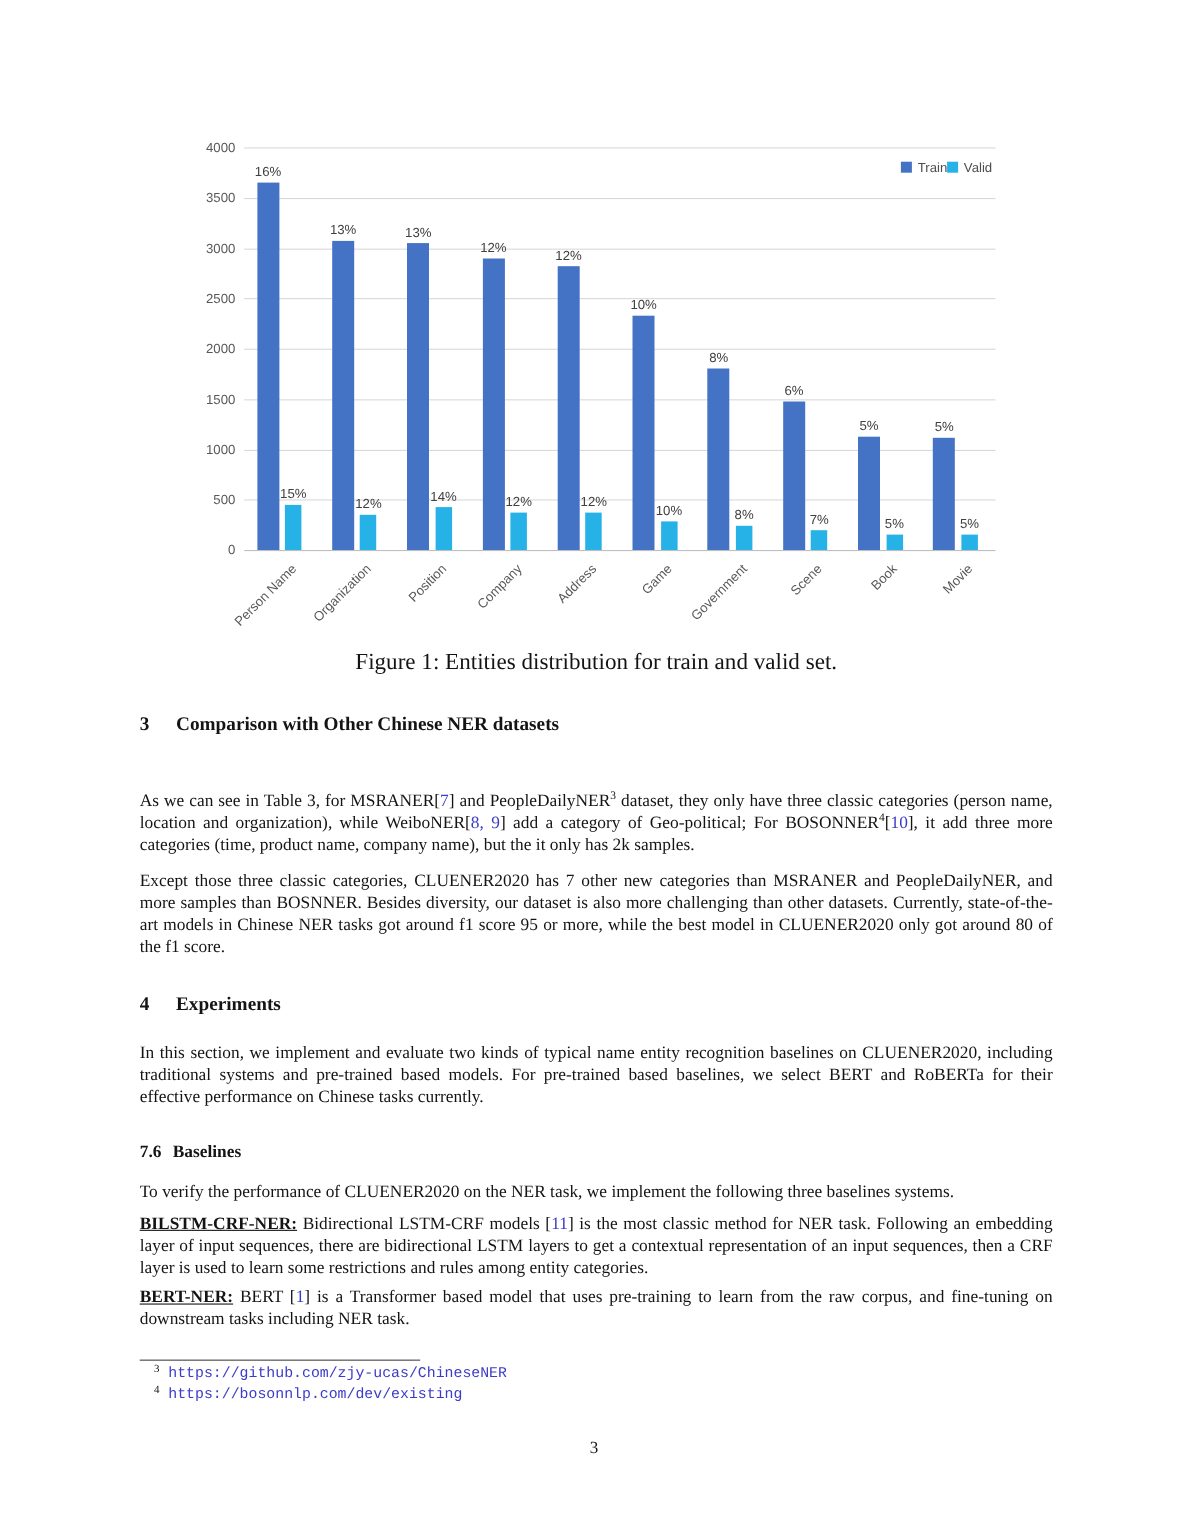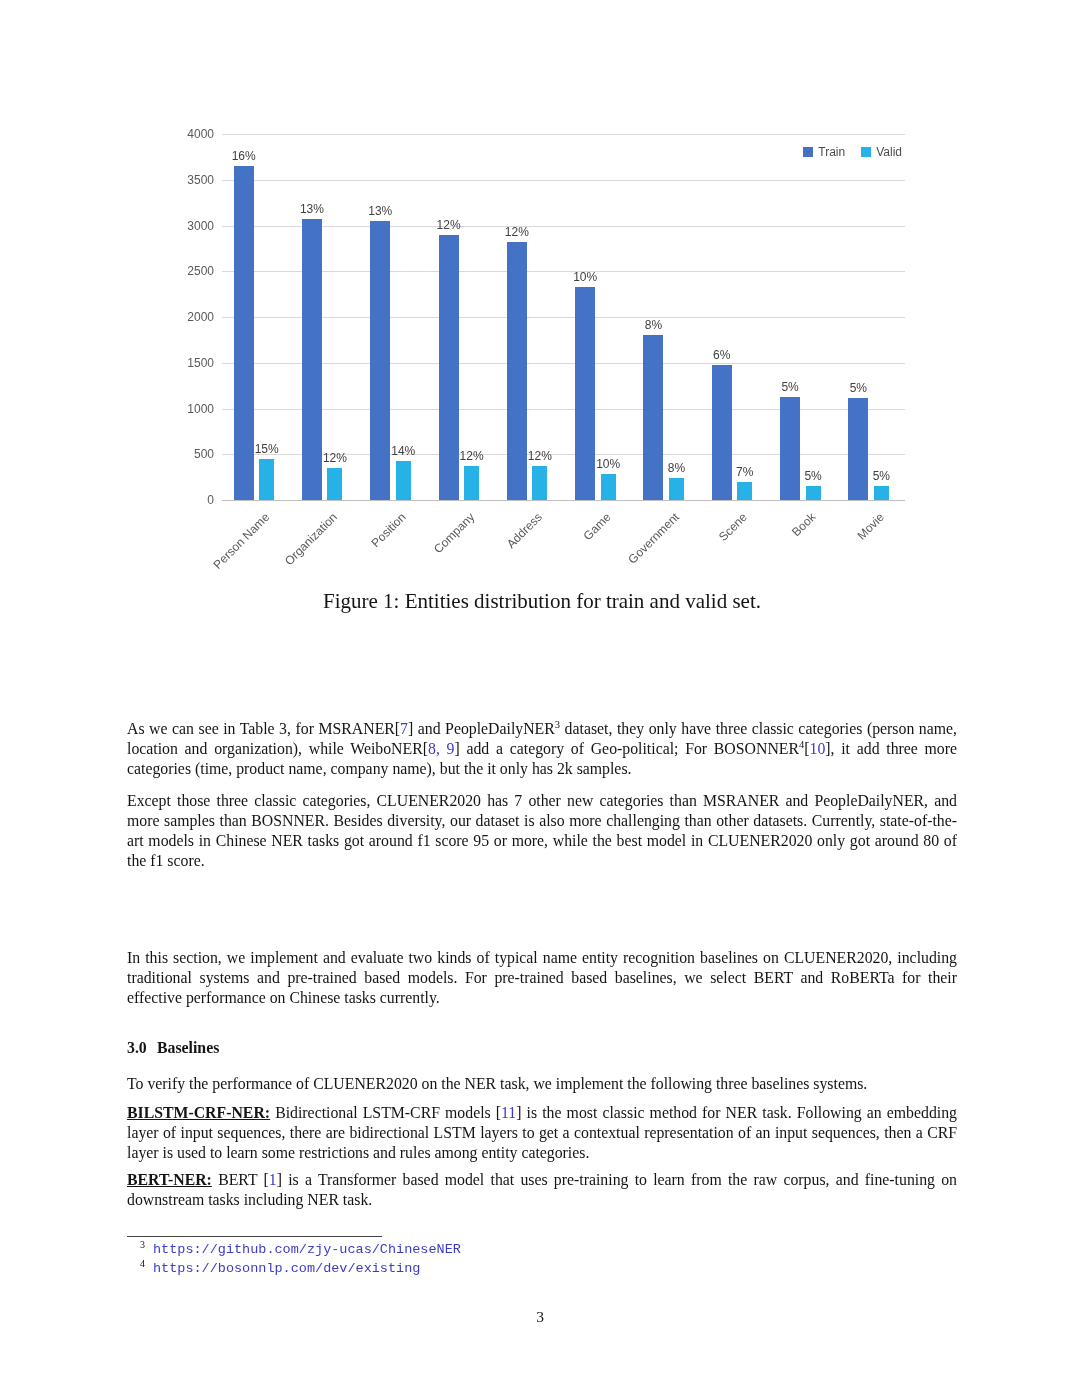--- a/index.html
+++ b/index.html
@@ -10,21 +10,21 @@
   .chart{position:absolute;left:180px;top:125px;width:730px;height:462px;
          font-family:"Liberation Sans", sans-serif;}
   .gridline{position:absolute;height:1px;background:#d9d9d9;}
   .gridline.zero{background:#bfbfbf;}
   .ytick{position:absolute;left:0;width:34px;text-align:right;font-size:12px;color:#595959;line-height:16px;}
   .bar{position:absolute;}
   .bar-label{position:absolute;width:44px;text-align:center;font-size:12px;color:#404040;line-height:14px;}
   .xlab-anchor{position:absolute;width:0;height:0;}
   .xlab{position:absolute;right:0;top:0;white-space:nowrap;font-size:12px;color:#595959;
         transform:rotate(-45deg);transform-origin:top right;}
-  .legend{position:absolute;top:20px;right:8px;display:flex;gap:16px;align-items:center;}
+  .legend{position:absolute;top:20px;right:8px;display:flex;align-items:center;}
   .legend-item{display:flex;align-items:center;gap:5px;}
   .legend-swatch{width:10px;height:10px;display:inline-block;}
   .legend-label{font-size:12px;color:#4d4d4d;}
 
   
   .caption{position:absolute;left:127px;width:830px;text-align:center;font-size:21px;}
   .sec{position:absolute;left:127px;width:830px;margin:0;font-size:17.5px;font-weight:bold;}
   .sec .secnum{display:inline-block;min-width:33px;}
   .subsec{position:absolute;left:127px;width:830px;margin:0;font-size:15.8px;font-weight:bold;}
   .subsec .secnum{display:inline-block;min-width:30px;}
@@ -141,28 +141,30 @@
         </div>
         <div class="legend-item">
           <div class="legend-swatch" style="background: rgb(39, 178, 231);"></div>
           <div class="legend-label">Valid</div>
         </div>
       </div>
     </div>
 
   <div class="caption" style="top:589px">Figure 1: Entities distribution for train and valid set.</div>
 
+  <h2 class="sec" style="top:648px"><span class="secnum">3</span><span>Comparison with Other Chinese NER datasets</span></h2>
 
   <p class="para" style="top:719px"><span>As we can see in Table 3, for MSRANER[</span><span class="cite">7</span><span>] and PeopleDailyNER</span><span class="sup">3</span><span> dataset, they only have three classic categories (person name, location and organization), while WeiboNER[</span><span class="cite">8, 9</span><span>] add a category of Geo-political; For BOSONNER</span><span class="sup">4</span><span>[</span><span class="cite">10</span><span>], it add three more categories (time, product name, company name), but the it only has 2k samples.</span></p>
   <p class="para" style="top:791px"><span>Except those three classic categories, CLUENER2020 has 7 other new categories than MSRANER and PeopleDailyNER, and more samples than BOSNNER. Besides diversity, our dataset is also more challenging than other datasets. Currently, state-of-the-art models in Chinese NER tasks got around f1 score 95 or more, while the best model in CLUENER2020 only got around 80 of the f1 score.</span></p>
 
+  <h2 class="sec" style="top:902px"><span class="secnum">4</span><span>Experiments</span></h2>
 
   <p class="para" style="top:948px"><span>In this section, we implement and evaluate two kinds of typical name entity recognition baselines on CLUENER2020, including traditional systems and pre-trained based models.  For pre-trained based baselines, we select BERT and RoBERTa for their effective performance on Chinese tasks currently.</span></p>
 
-  <h3 class="subsec" style="top:1039px"><span class="secnum">3.0</span><span>Baselines</span></h3>
+  <h3 class="subsec" style="top:1039px"><span class="secnum">7.6</span><span>Baselines</span></h3>
 
   <p class="para" style="top:1074px"><span>To verify the performance of CLUENER2020  on the NER task, we implement the following three baselines systems.</span></p>
   <p class="para" style="top:1103px"><span class="b">BILSTM-CRF-NER:</span><span> Bidirectional LSTM-CRF models [</span><span class="cite">11</span><span>] is the most classic method for NER task. Following an embedding layer of input sequences, there are bidirectional LSTM layers to get a contextual representation of an input sequences, then a CRF layer is used to learn some restrictions and rules among entity categories.</span></p>
   <p class="para" style="top:1170px"><span class="b">BERT-NER:</span><span> BERT [</span><span class="cite">1</span><span>] is a Transformer based model that uses pre-training to learn from the raw corpus, and fine-tuning on downstream tasks including NER task.</span></p>
 
   <div class="fnrule" style="top:1236px"></div>
 
   <div class="fnline" style="top:1240px"><span class="fnsup">3</span><a class="fnurl">https://github.com/zjy-ucas/ChineseNER</a></div>
   <div class="fnline" style="top:1259px"><span class="fnsup">4</span><a class="fnurl">https://bosonnlp.com/dev/existing</a></div>
 

